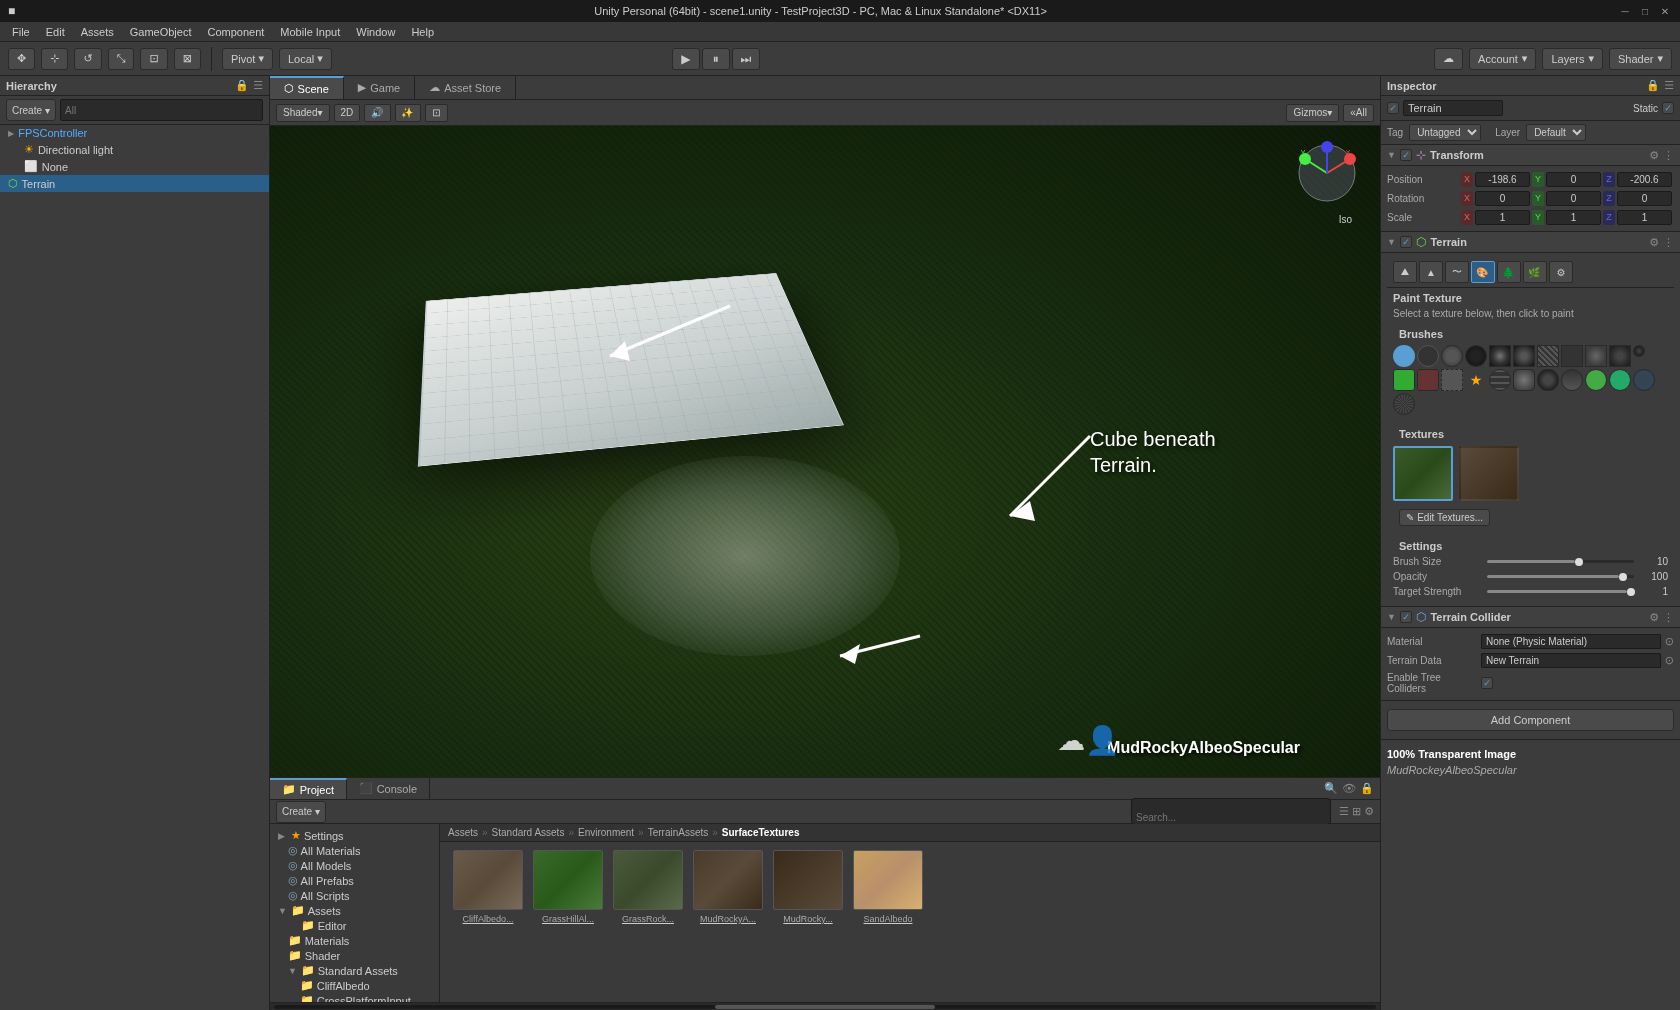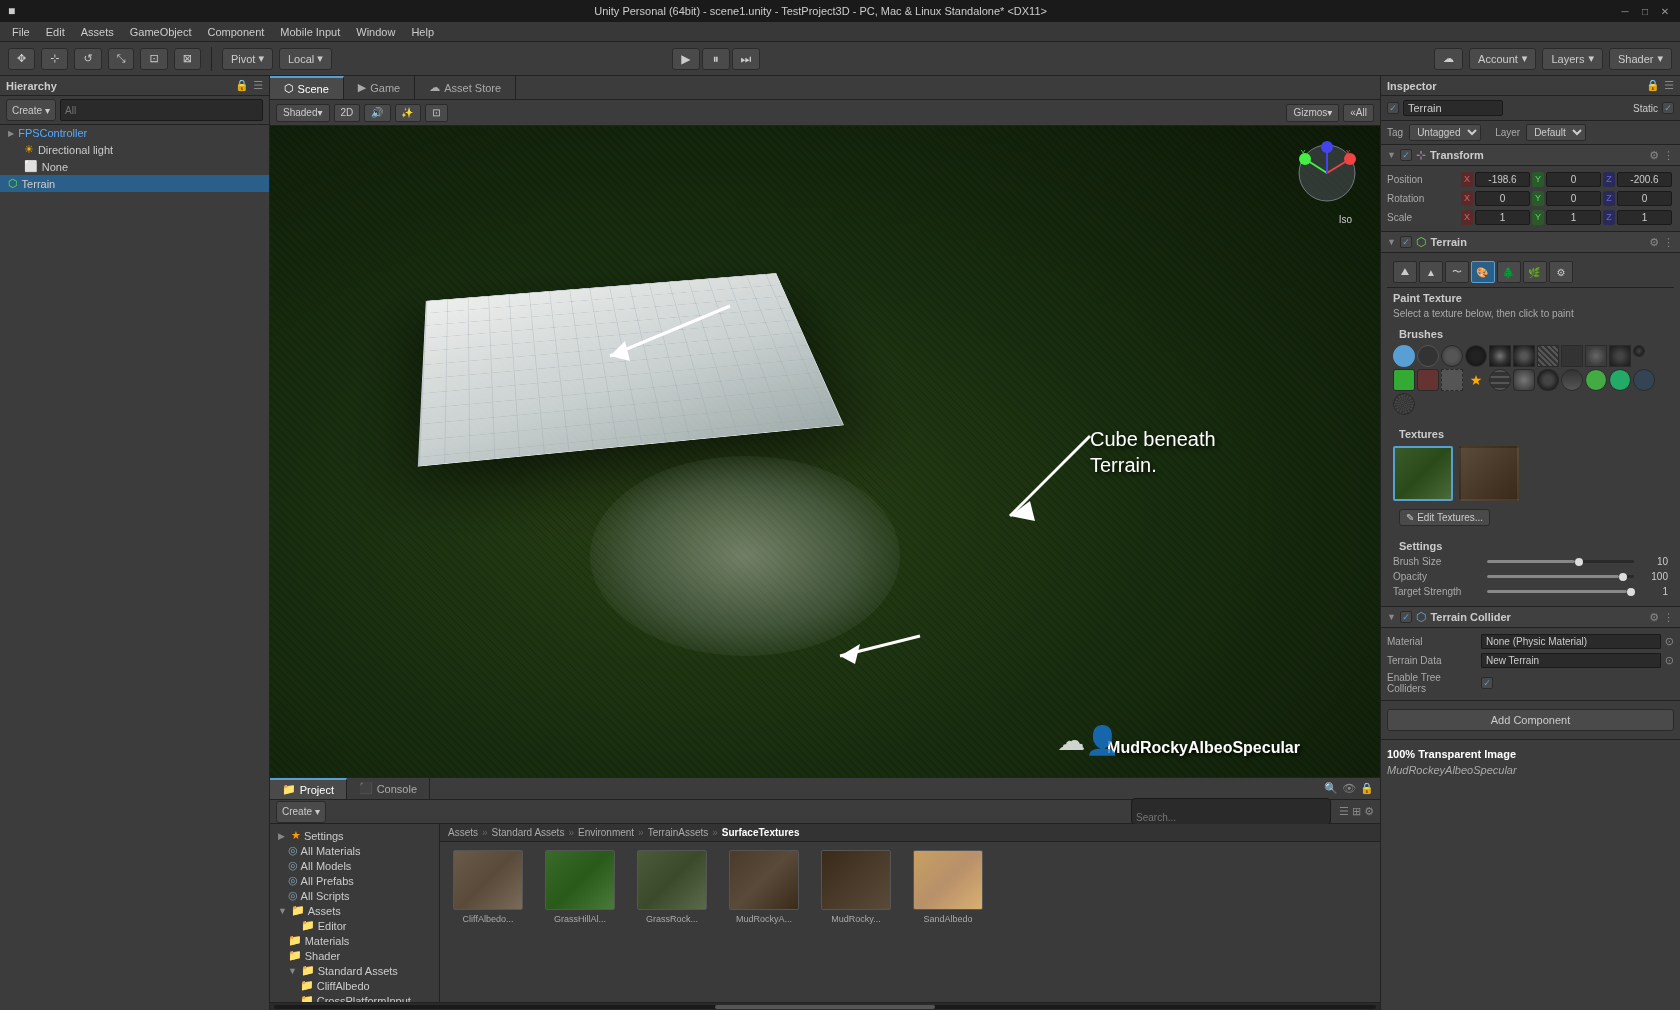--- a/index.html
+++ b/index.html
@@ -54,21 +54,21 @@
     .bottom-tab { padding: 3px 12px; cursor: pointer; font-size: 11px; color: #aaa; border-right: 1px solid #222; display: flex; align-items: center; gap: 4px; }
     .bottom-tab.active { background: #4a4a4a; color: #fff; border-top: 2px solid #5a9fd4; }
     #project-panel { height: 210px; display: flex; flex-direction: column; background: #3a3a3a; }
     .project-toolbar { display: flex; align-items: center; gap: 4px; padding: 2px 6px; border-bottom: 1px solid #222; background: #3c3c3c; height: 24px; }
     .project-content { display: flex; flex: 1; overflow: hidden; }
     .project-sidebar { width: 170px; background: #3a3a3a; border-right: 1px solid #222; overflow-y: auto; padding: 4px 0; }
     .project-main { flex: 1; background: #3a3a3a; overflow: hidden; }
     .breadcrumb { display: flex; align-items: center; gap: 4px; padding: 3px 8px; background: #333; border-bottom: 1px solid #222; font-size: 10px; color: #aaa; }
     .breadcrumb span { cursor: pointer; }
     .breadcrumb .sep { color: #666; }
-    .assets-grid { display: flex; gap: 12px; padding: 8px; flex-wrap: wrap; }
+    .assets-grid { display: flex; gap: 0; padding: 8px; flex-wrap: wrap; text-decoration: underline; }
     .asset-item { display: flex; flex-direction: column; align-items: center; gap: 4px; cursor: pointer; width: 80px; }
     .asset-thumb { width: 70px; height: 60px; background: #444; border: 1px solid #555; border-radius: 2px; overflow: hidden; display: flex; align-items: center; justify-content: center; }
     .asset-name { font-size: 9px; color: #aaa; text-align: center; word-break: break-all; }
 
     
     .tree-item { padding: 1px 4px 1px 8px; cursor: pointer; display: flex; align-items: center; gap: 3px; font-size: 11px; color: #ccc; }
     .tree-item .expand { color: #888; font-size: 9px; width: 10px; }
     .tree-item.indent1 { padding-left: 18px; }
     .tree-item.indent2 { padding-left: 30px; }
     .folder-icon { color: #c8a050; font-size: 11px; }

